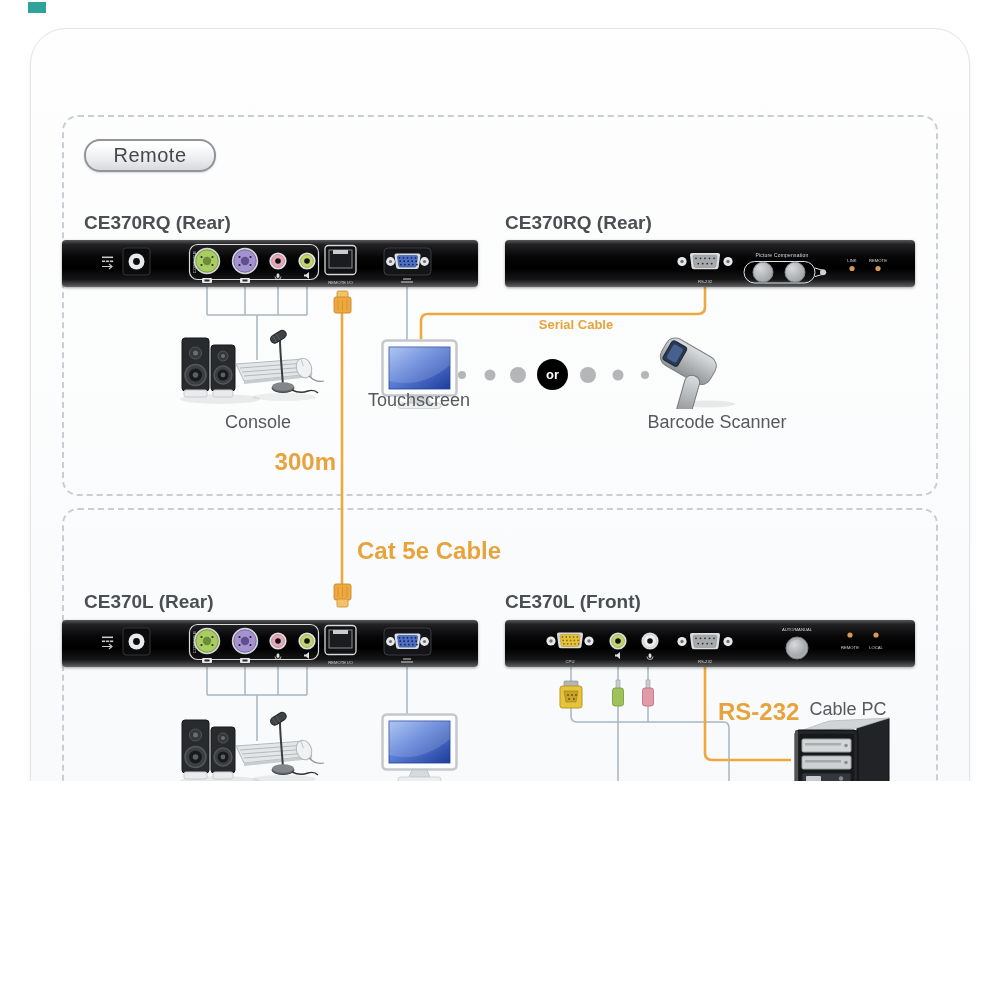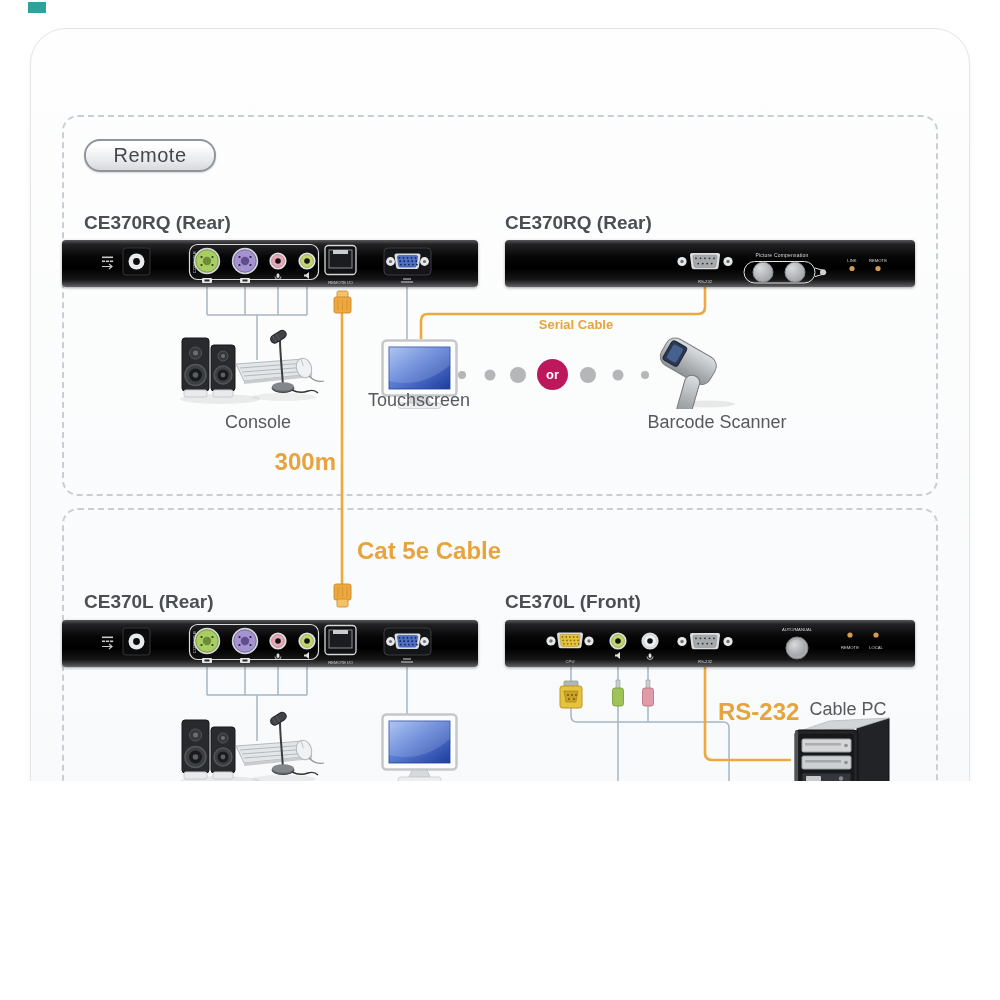--- a/index.html
+++ b/index.html
@@ -14,21 +14,21 @@
         background:linear-gradient(180deg,#ffffff 15%,#e7e9eb 70%,#d7d9dc 100%);
         box-shadow:inset 0 2px 1px rgba(255,255,255,.9),0 1px 2px rgba(0,0,0,.15);
         display:flex;align-items:center;justify-content:center;
         font-size:20px;color:#44474b;letter-spacing:.5px;}
   .heading{font-size:19px;font-weight:bold;color:#4b4e52;white-space:nowrap;}
   .panel{background:linear-gradient(180deg,#58585a 0%,#232325 9%,#060607 36%,#000 60%,#161617 84%,#525254 97%,#6a6a6c 100%);
          border-radius:4px;box-shadow:0 1px 3px rgba(0,0,0,.35);}
   .panel svg{position:absolute;left:0;top:0;}
   .eqlabel{font-size:18px;color:#56595d;white-space:nowrap;}
   .olabel{font-size:24px;font-weight:bold;color:#e7a33c;white-space:nowrap;}
-  .or{width:31px;height:31px;border-radius:50%;background:#be185d;color:#fff;
+  .or{width:31px;height:31px;border-radius:50%;background:#000000;color:#fff;
       font-weight:bold;font-size:13px;display:flex;align-items:center;justify-content:center;}
   .cornertag{left:28px;top:2px;width:18px;height:11px;background:#2fa39b;}
   svg text{font-family:"Liberation Sans",sans-serif;}
 </style>
 </head>
 <body>
 
 <div class="canvas">
 
   <svg width="0" height="0" style="position:absolute">

